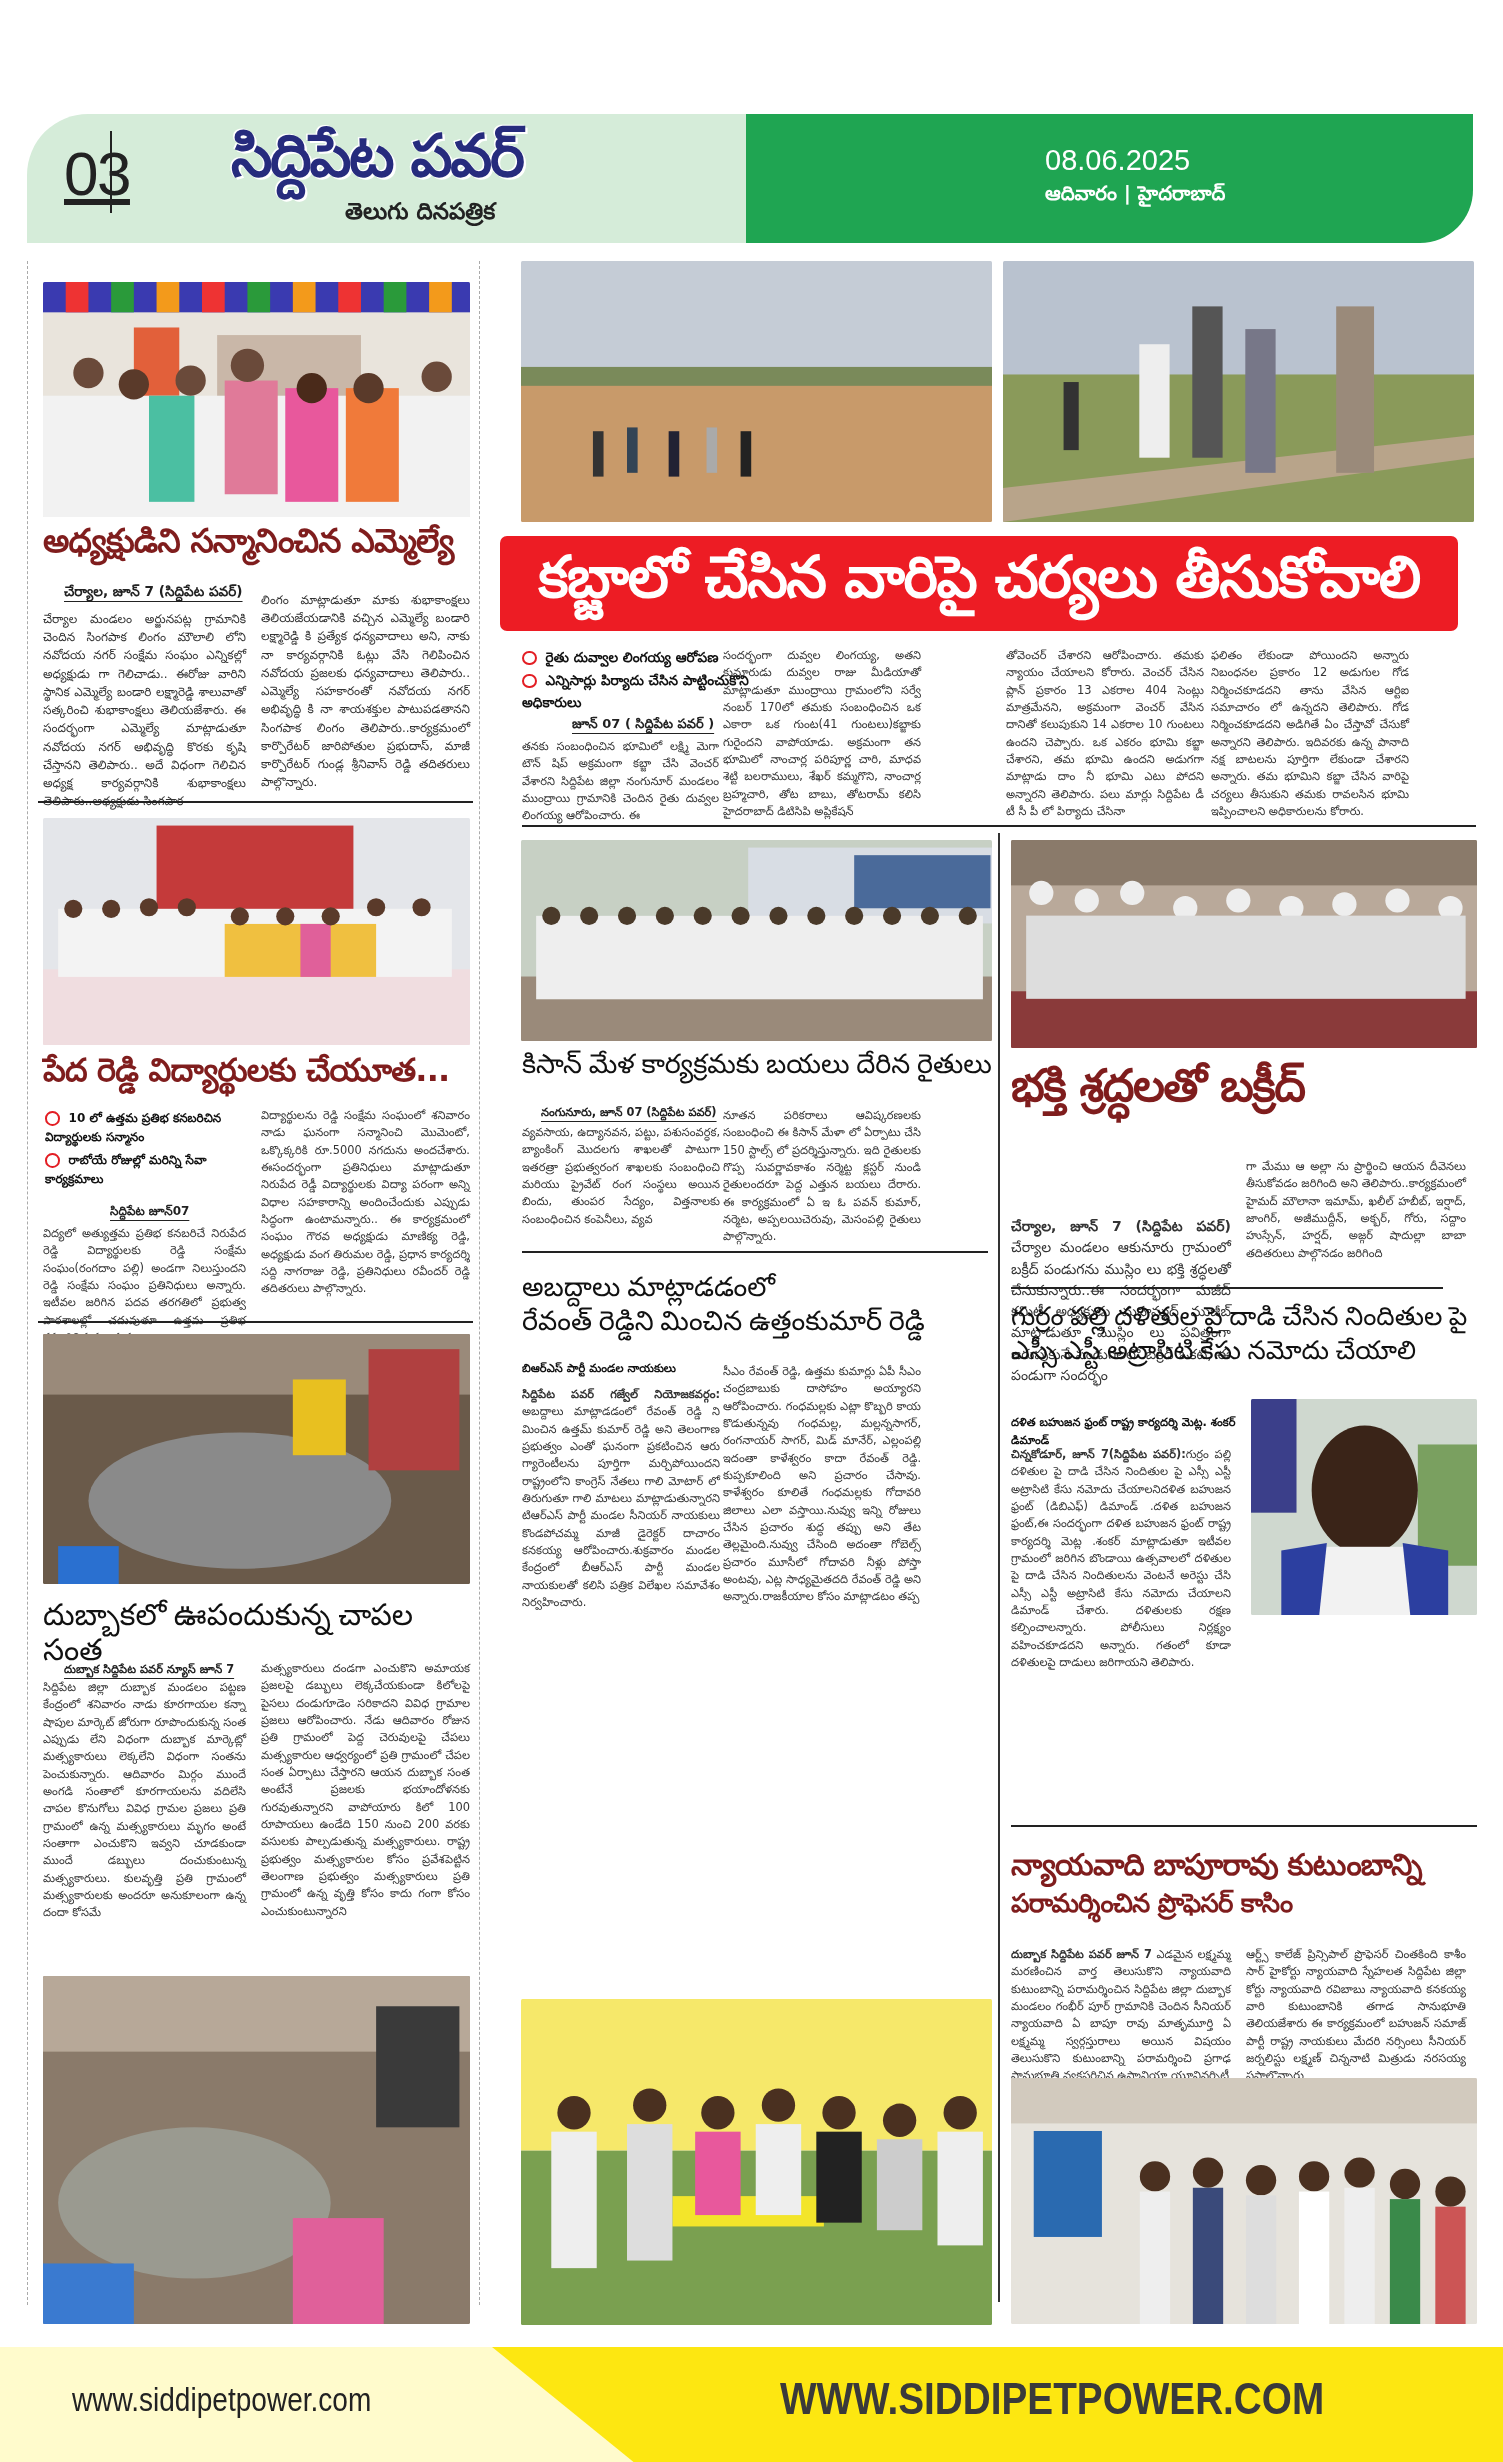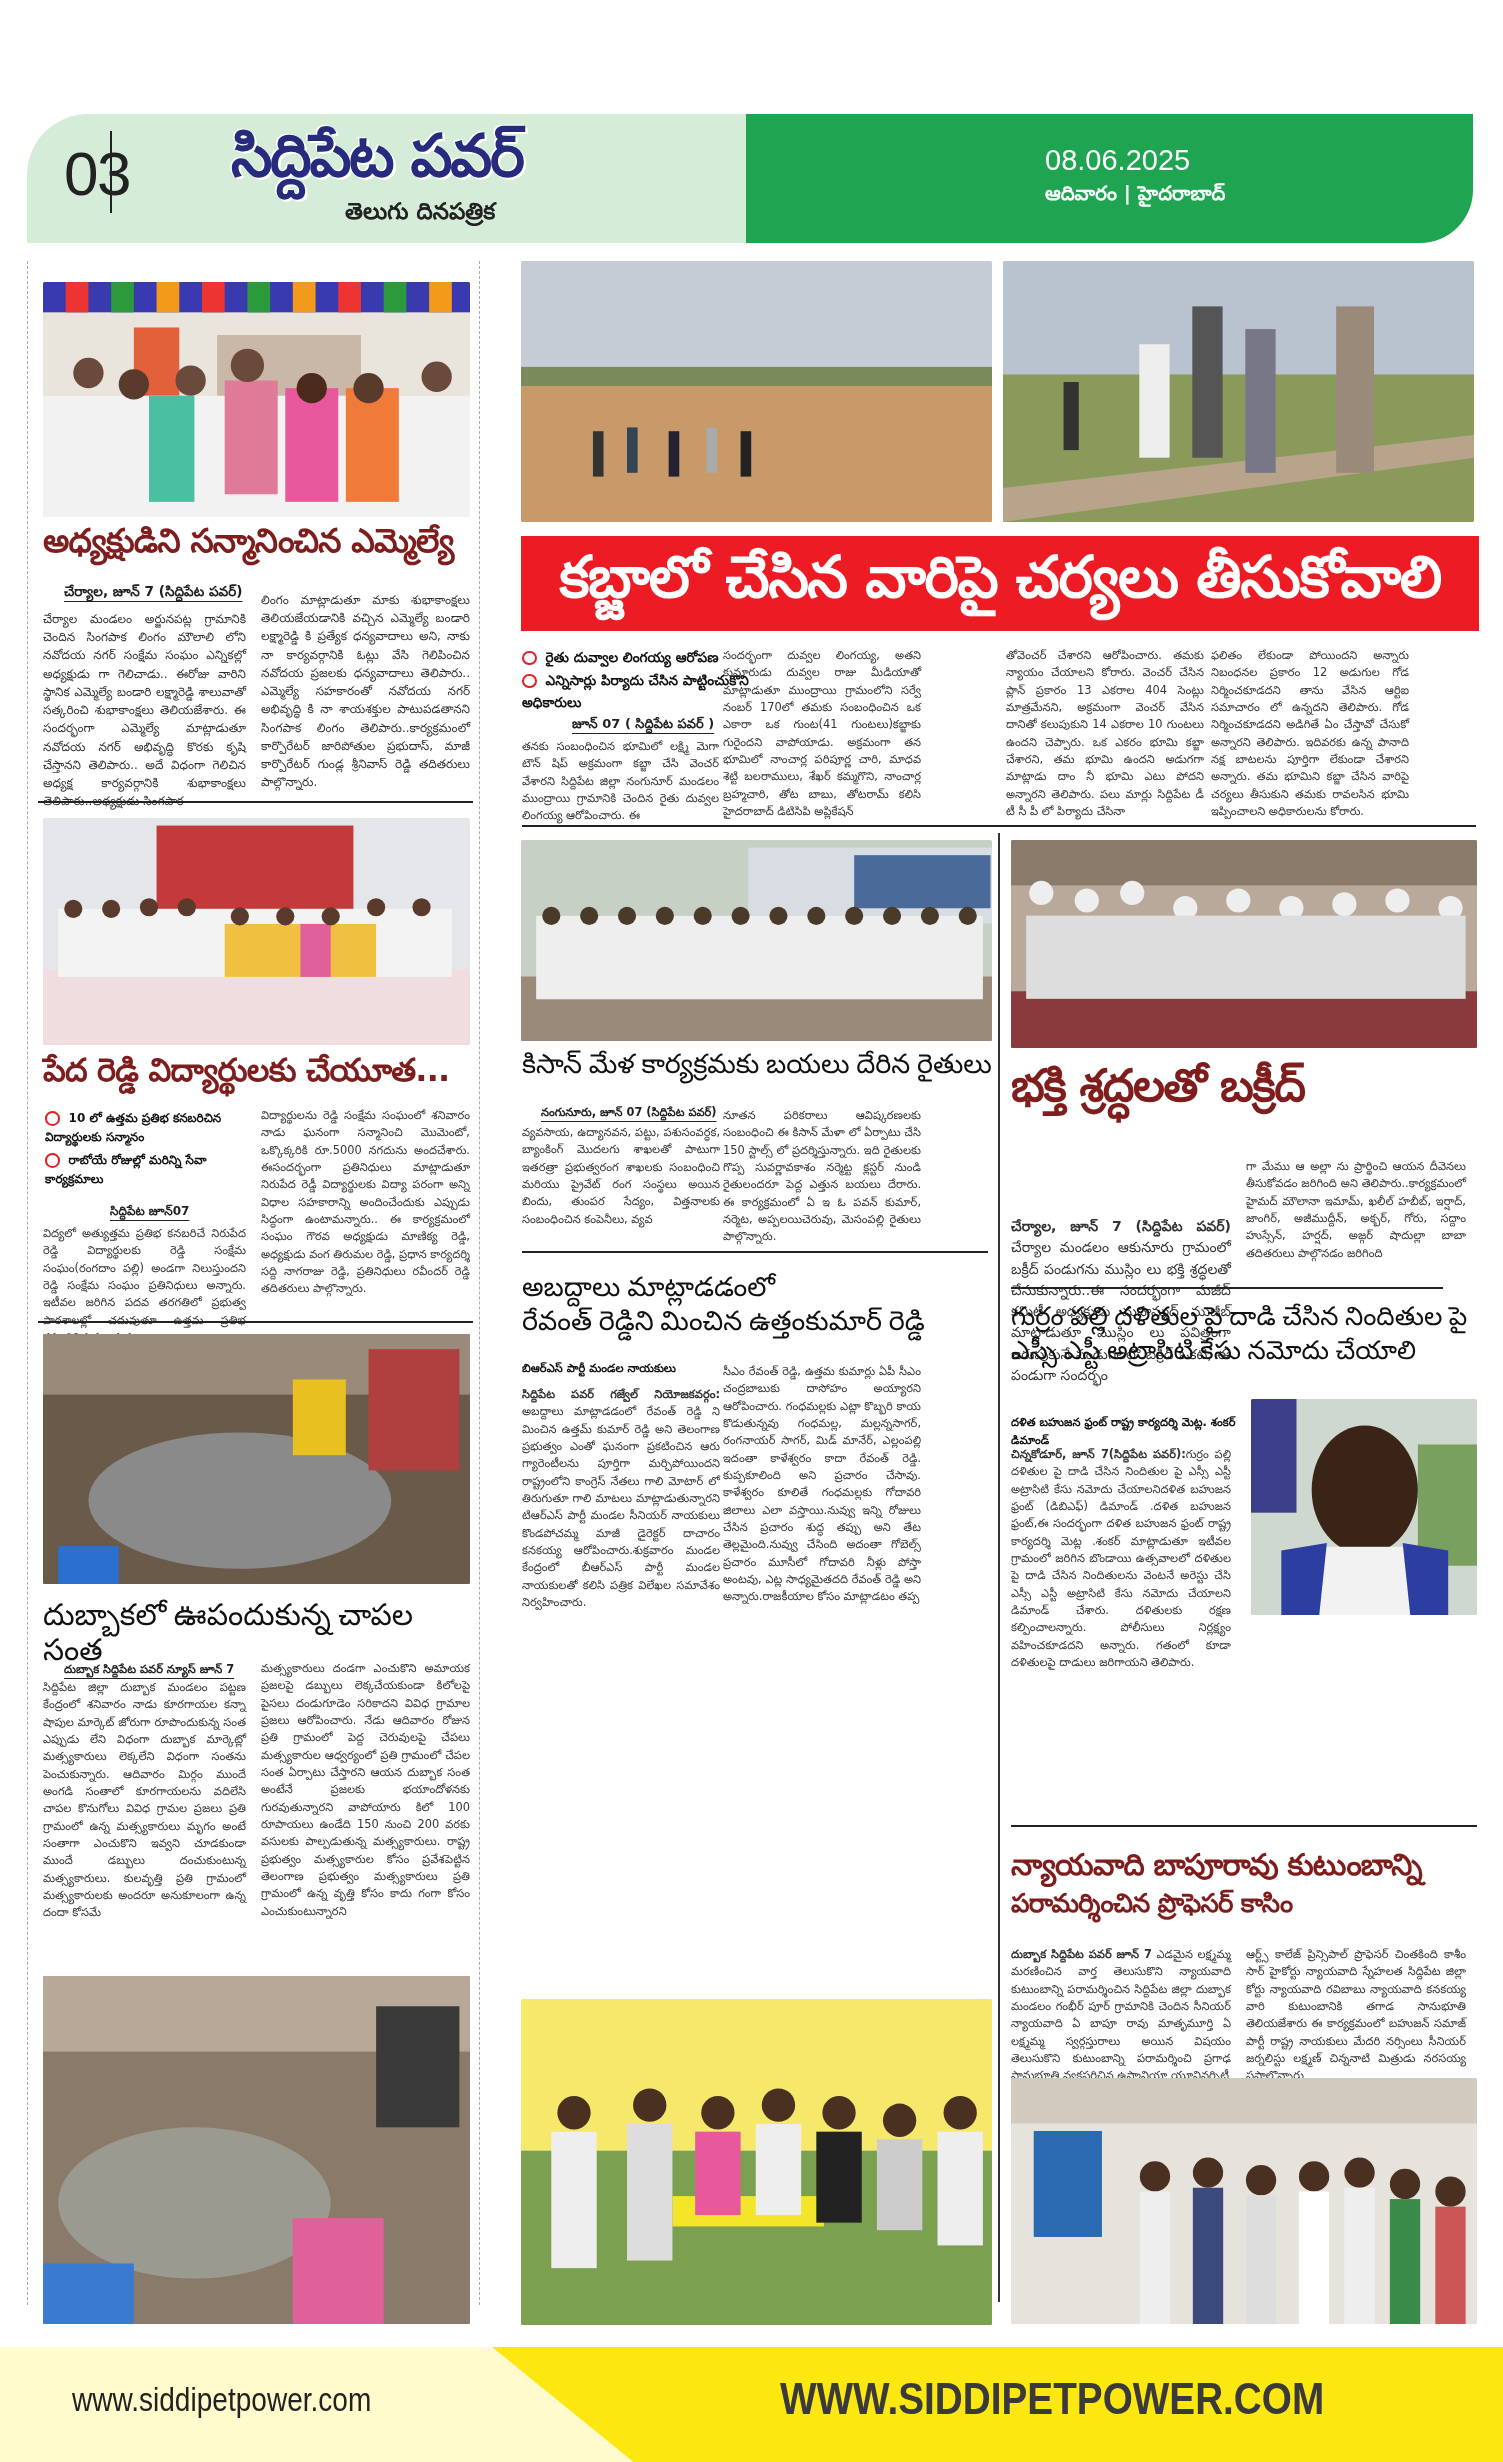--- a/index.html
+++ b/index.html
@@ -2,39 +2,39 @@
 <html style="font-size:12px"><head>
 <meta charset="utf-8">
 <style>
   * { box-sizing: border-box; margin: 0; padding: 0; }
   body { width: 1503px; height: 2462px; background: #ffffff; font-family: "DejaVu Sans", sans-serif; color: #222; position: relative; overflow: hidden; }
   .abs { position: absolute; }
 
   
   .masthead-left { left: 26.5px; top: 114px; width: 727px; height: 129px; background: #d5ecd9; border-top-left-radius: 61px; }
   .masthead-right { left: 746px; top: 114px; width: 727px; height: 129px; background: #1fa552; border-bottom-right-radius: 53px; }
-  .page-num { left: 64px; top: 138px; font-family: "Liberation Sans", sans-serif; font-size: 62px; font-weight: 300; color: #222; letter-spacing: -1.5px; }
+  .page-num { left: 64px; top: 138px; font-family: "Liberation Sans", sans-serif; font-size: 62px; font-weight: 300; color: #222; letter-spacing: -1.5px; text-decoration: underline; }
   .page-divider { left: 110px; top: 131px; width: 2.3px; height: 82px; background: #222; }
   .paper-title { left: 231px; top: 121px; font-family: "DejaVu Sans", sans-serif; font-size: 59px; font-weight: bold; color: #262b7d; text-shadow: 2.3px 2.3px 0 #fff, -1.5px -1.5px 0 #fff; letter-spacing: -2.3px; }
   .paper-subtitle { left: 345px; top: 198px; font-size: 23px; font-weight: bold; color: #222; }
   .date { left: 1045px; top: 144px; font-family: "Liberation Sans", sans-serif; font-size: 29px; color: #fff; }
   .dayplace { left: 1045px; top: 182px; font-size: 19.7px; font-weight: bold; color: #fff; text-align: center; }
 
   
   .vrule-dash { width: 0; border-left: 1.5px dashed #aaa; }
   .vrule { width: 1.5px; background: #333; }
   .hrule { height: 2.3px; background: #222; }
 
   
   .photo { overflow: hidden; border-radius: 1.5px; }
   .photo svg { width: 100%; height: 100%; display: block; }
 
   .headline { font-weight: bold; color: #7f1d1d; line-height: 1.15; }
   .headline-thin { color: #111; line-height: 1.15; font-family: Liberation Serif, serif; }
-  .red-banner { left: 521px; top: 536px; width: 958px; height: 95px; background: #ed1c24; display: flex; align-items: center; justify-content: center; }
+  .red-banner { left: 500px; top: 536px; width: 958px; height: 95px; background: #ed1c24; display: flex; align-items: center; justify-content: center; border-radius: 7px; }
   .red-banner span { color: #fff; font-size: 58px; font-weight: bold; letter-spacing: -1.5px; }
 
   .dateline { font-size: 15px; font-weight: bold; text-decoration: underline; text-underline-offset: 4.5px; color: #222; }
   .body-text { font-size: 14.4px; line-height: 1.52; color: #333; text-align: justify; }
   .bullet { font-size: 16.7px; font-weight: bold; color: #111; line-height: 1.6; }
   .bullet::before { content: ""; display: inline-block; width: 10.6px; height: 10.6px; border: 2.3px solid #e31e24; border-radius: 50%; margin-right: 9px; vertical-align: middle; }
   .subhead { font-size: 16.7px; font-weight: bold; color: #111; line-height: 1.6; }
 
   
   .footer-left { left: 0; top: 2347px; width: 1503px; height: 115px; background: #fffbcc; }

